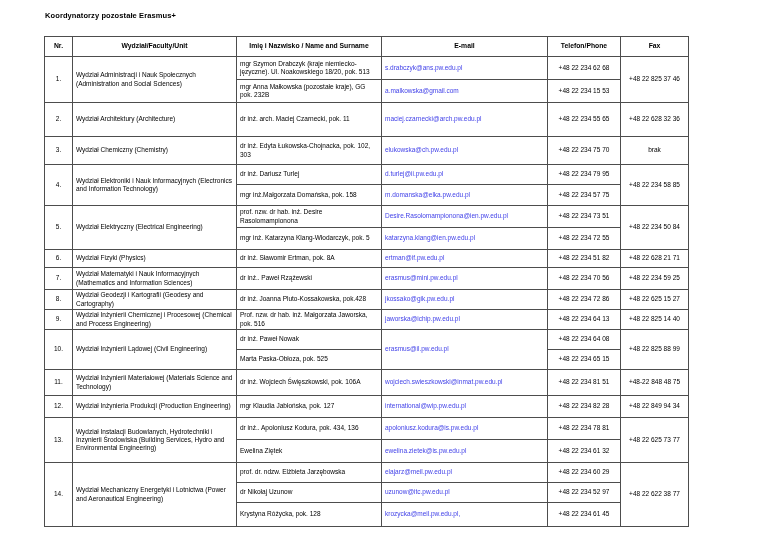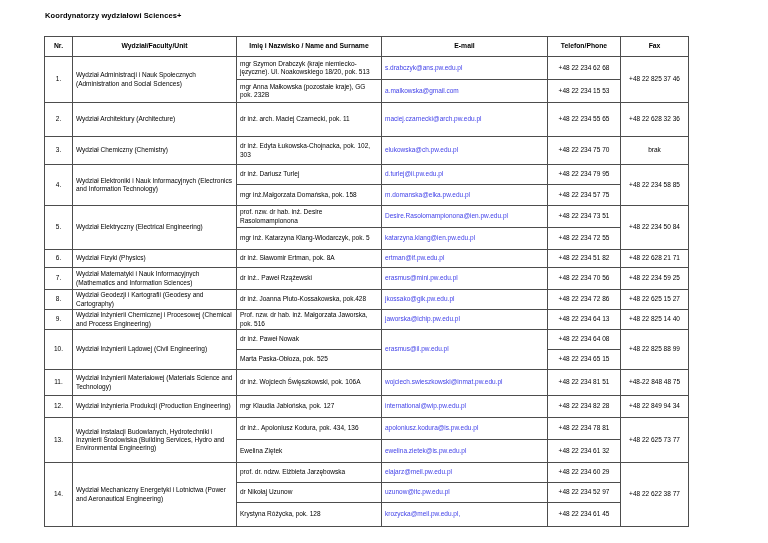--- a/index.html
+++ b/index.html
@@ -55,21 +55,21 @@
   td.name  { text-align: left; }
   td.email { text-align: left; }
   td.phone { text-align: center; white-space: nowrap; }
   td.fax   { text-align: center; white-space: nowrap; }
   .email-link { color: #3f3fe8; cursor: pointer; }
 </style>
 </head>
 <body>
 
 <div class="page">
-  <div class="doc-title">Koordynatorzy wydziałowi Sciences+</div>
+  <div class="doc-title">Koordynatorzy pozostałe Erasmus+</div>
 
   <table class="coord-table">
     <colgroup>
       <col class="col-nr">
         <col class="col-unit">
         <col class="col-name">
         <col class="col-email">
         <col class="col-phone">
         <col class="col-fax">
     </colgroup>

